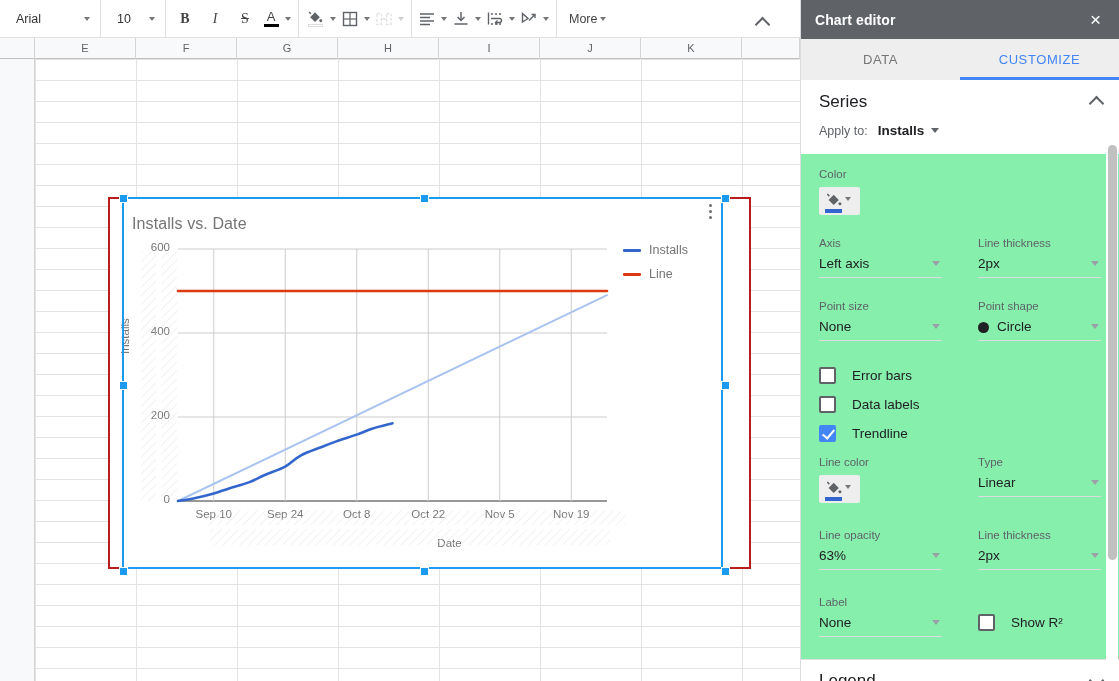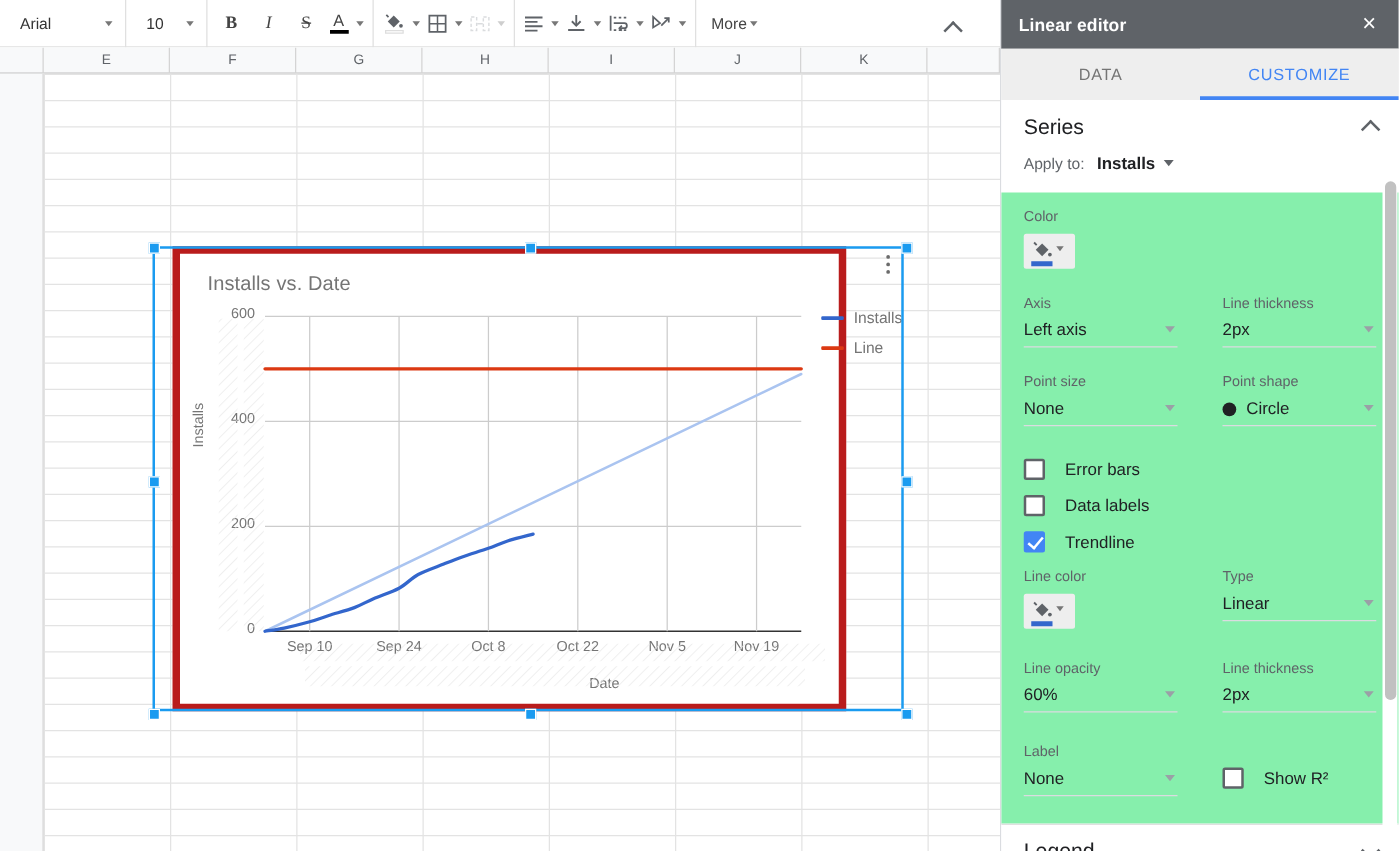--- a/index.html
+++ b/index.html
@@ -55,24 +55,24 @@
     text-align: center; font-size: 11px; color: #5f6368;
   }
   .corner { width: 35px; }
   .gridarea { position: absolute; left: 0; top: 21px; width: 800px; height: 622px; background: #fff; }
   .vline { position: absolute; top: 0; bottom: 0; width: 1px; background: #e3e3e3; }
   .hline { position: absolute; left: 0; right: 0; height: 1px; background: #e3e3e3; }
   .rowhdrbg { position:absolute; left:0; top:0; width:35px; bottom:0; background:#f8f9fa; border-right:1px solid #d4d4d4;}
 
   
   .chartobj {
-    position: absolute; left: 138px; top: 159px;
-    width: 539px; height: 372px;
+    position: absolute; left: 108px; top: 159px;
+    width: 643px; height: 372px;
     background: #fff;
-    border: 6px solid #b91c1c;
+    border: 2px solid #b91c1c;
   }
   .selbox {
     position: absolute; left: 122px; top: 159px; width: 601px; height: 372px;
     border: 2px solid #1a9bf0; pointer-events: none;
   }
   .handle {
     position: absolute; width: 9px; height: 9px; background: #1a9bf0;
     border: 1px solid #fff;
   }
   .kebab { position: absolute; left: 703px; top: 166px; width: 14px; height: 22px; cursor: pointer; }
@@ -411,21 +411,21 @@
       </div>
     <div class="kebab">
         <i></i>
         <i></i>
         <i></i>
       </div>
   </div>
 
   <div class="panel">
     <div class="panel-hdr">
-      <h1>Linear editor</h1>
+      <h1>Chart editor</h1>
       <span class="panel-close">×</span>
     </div>
 
     <div class="tabs">
       <div class="tab">
         <span>DATA</span>
       </div>
       <div class="tab active">
         <span>CUSTOMIZE</span>
       </div>
@@ -529,21 +529,21 @@
               <span class="selval">Linear</span>
               <span class="selcar"></span>
             </div>
           </div>
         </div>
 
         <div class="row2 mt26">
           <div class="col">
             <div class="fldlbl">Line opacity</div>
             <div class="selbar">
-              <span class="selval">60%</span>
+              <span class="selval">63%</span>
               <span class="selcar"></span>
             </div>
           </div>
           <div class="col">
             <div class="fldlbl">Line thickness</div>
             <div class="selbar">
               <span class="selval">2px</span>
               <span class="selcar"></span>
             </div>
           </div>

